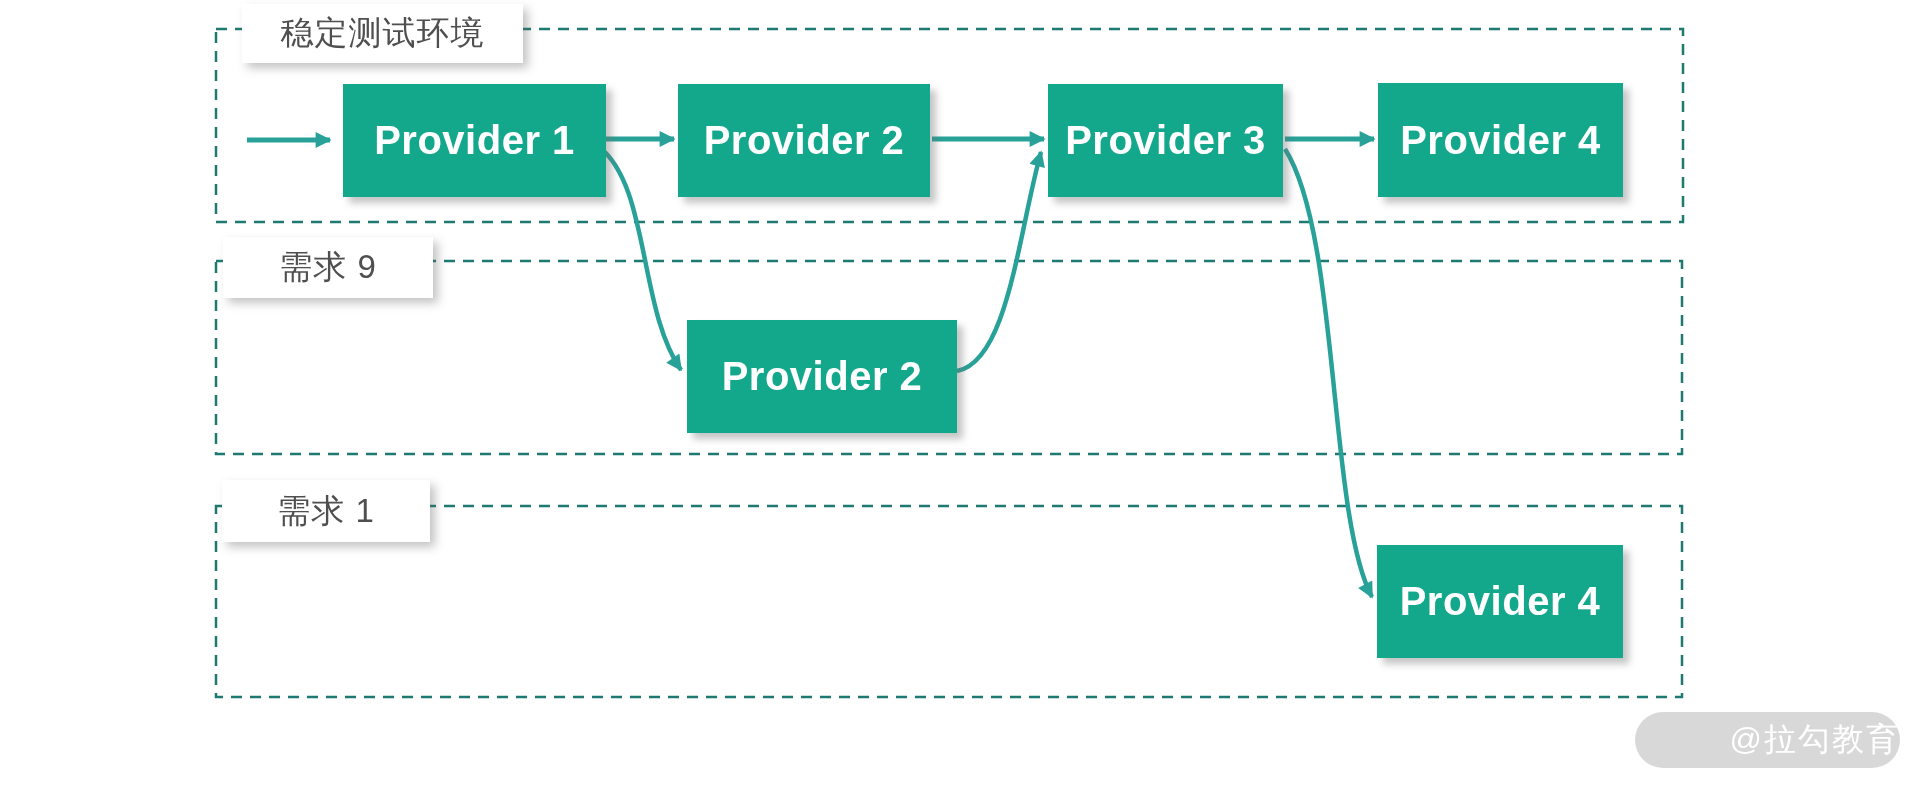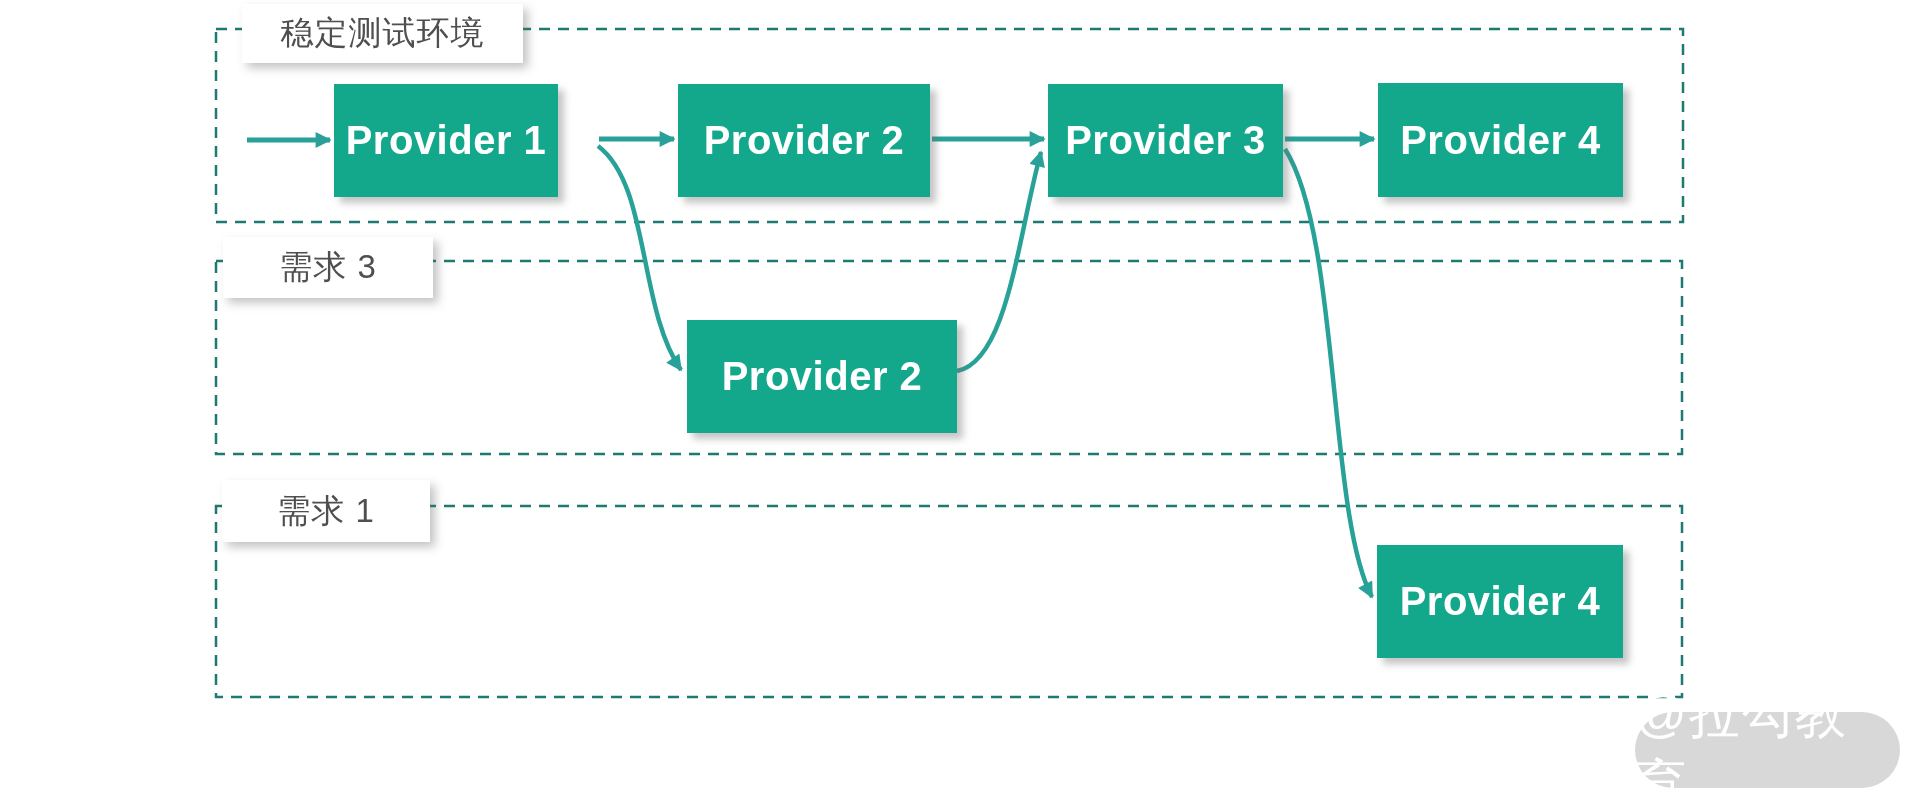--- a/index.html
+++ b/index.html
@@ -50,33 +50,33 @@
     font-weight: 400;
     letter-spacing: 1px;
     white-space: nowrap;
   }
   .watermark {
     position: absolute;
     z-index: 2;
     left: 1635px;
     top: 712px;
     width: 265px;
-    height: 76px;
+    height: 56px;
     background: #d8d8d8;
     border-radius: 38px;
     display: flex;
     align-items: center;
-    justify-content: center;
+    justify-content: flex-end;
     color: #ffffff;
-    font-size: 51px;
+    font-size: 32px;
     font-weight: 400;
     letter-spacing: 2px;
   }
   
-  .p-stable-1 { left: 334px;  top: 84px;  width: 224px; height: 113px; }
+  .p-stable-1 { left: 343px;  top: 84px;  width: 263px; height: 113px; }
   .p-stable-2 { left: 678px;  top: 84px;  width: 252px; height: 113px; }
   .p-stable-3 { left: 1048px; top: 84px;  width: 235px; height: 113px; justify-content: center; }
   .p-stable-4 { left: 1378px; top: 83px;  width: 245px; height: 114px; }
   .p-req1-2   { left: 687px;  top: 320px; width: 270px; height: 113px; }
   .p-req2-4   { left: 1377px; top: 545px; width: 246px; height: 113px; }
   
   .l-stable { left: 242px; top: 4px;   width: 281px; height: 59px; }
   .l-req1   { left: 223px; top: 237px; width: 210px; height: 61px; }
   .l-req2   { left: 222px; top: 480px; width: 208px; height: 62px; }
 </style>
@@ -103,21 +103,21 @@
 
     <path d="M 598 146 C 650 185, 638 308, 681 370" fill="none" stroke="#28a198" stroke-width="4.5" marker-end="url(#ah)"></path>
     <path d="M 957 371 C 1008 361, 1018 235, 1041 152" fill="none" stroke="#28a198" stroke-width="4.5" marker-end="url(#ah)"></path>
     <path d="M 1285 149 C 1340 235, 1328 515, 1372 597" fill="none" stroke="#28a198" stroke-width="4.5" marker-end="url(#ah)"></path>
   </svg>
 
   <div class="region-label l-stable">
     <span>稳定测试环境</span>
   </div>
   <div class="region-label l-req1">
-    <span>需求 3</span>
+    <span>需求 9</span>
   </div>
   <div class="region-label l-req2">
     <span>需求 1</span>
   </div>
 
   <div class="provider-box p-stable-1">
     <span>Provider 1</span>
   </div>
   <div class="provider-box p-stable-2">
     <span>Provider 2</span>

